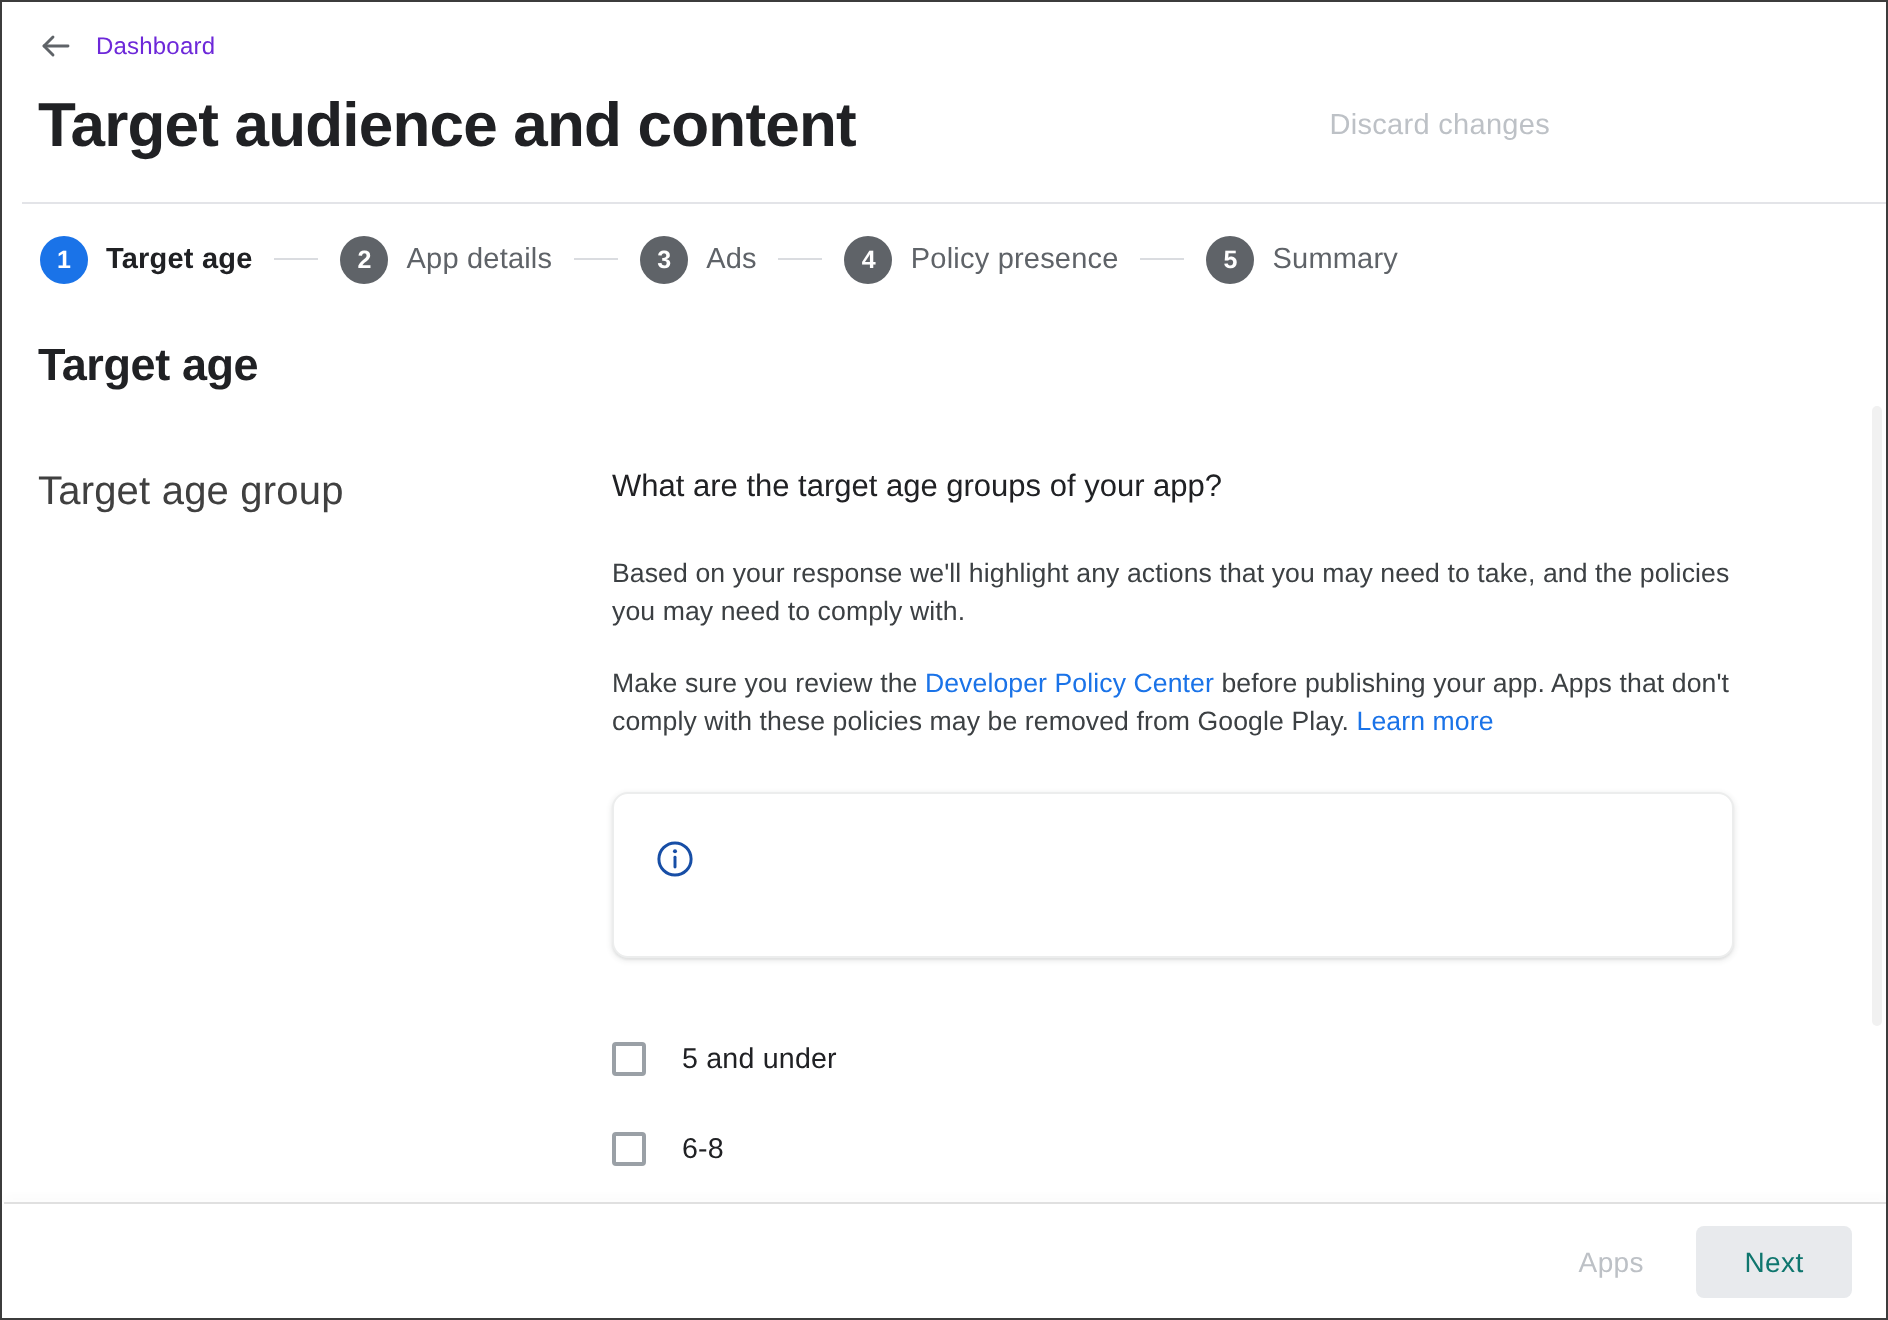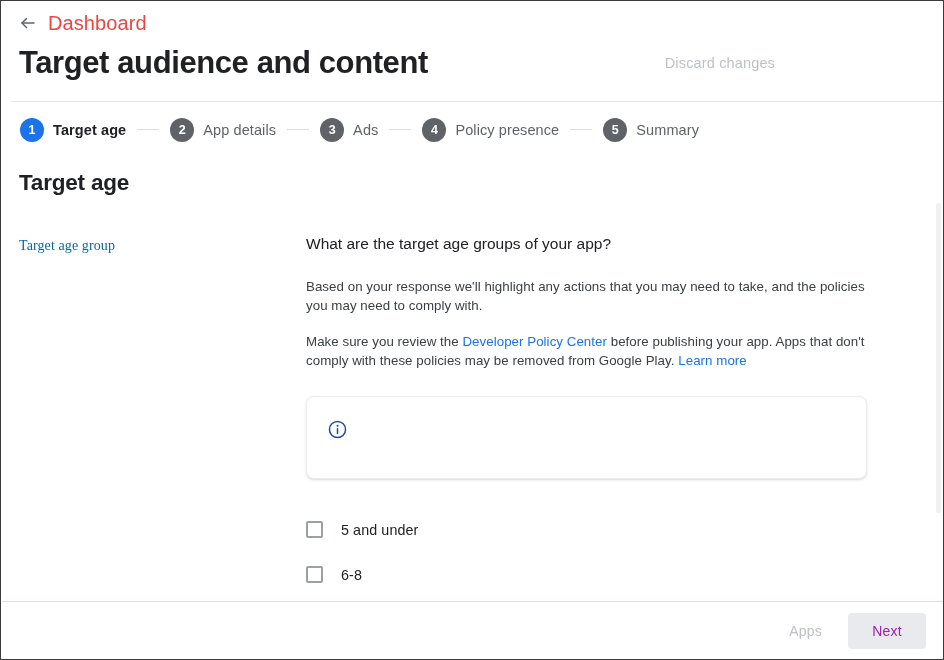--- a/index.html
+++ b/index.html
@@ -33,22 +33,22 @@
     height: 20px;
     cursor: pointer;
   }
   .back-arrow {
     display: block;
     width: 18px;
     height: 18px;
     color: #5f6368;
   }
   .breadcrumb-label {
-    font-size: 20px;
-    color: #ef4444;
+    font-size: 12px;
+    color: #6d28d9;
     letter-spacing: 0.1px;
     line-height: 18px;
   }
 
   
   .title-row {
     position: absolute;
     left: 0;
     top: 38px;
     width: 792px;
@@ -148,25 +148,24 @@
     top: 232px;
     width: 944px;
   }
   .col-left {
     position: absolute;
     left: 18px;
     top: 3px;
     width: 265px;
   }
   .field-label {
-    font-size: 14px;
-    color: #0369a1;
+    font-size: 20px;
+    color: #404040;
     letter-spacing: 0.1px;
     line-height: 20px;
-    font-family: Liberation Serif, serif;
   }
   .col-right {
     position: absolute;
     left: 305px;
     top: 0;
     width: 580px;
   }
 
   .question {
     font-size: 15.5px;
@@ -284,21 +283,21 @@
   .btn-filled {
     height: 36px;
     min-width: 78px;
     padding: 0 22px;
     border: none;
     background: #e8eaed;
     font-family: "Liberation Sans", sans-serif;
     font-size: 14px;
     font-weight: 500;
     letter-spacing: 0.2px;
-    color: #a21caf;
+    color: #0f766e;
     border-radius: 4px;
     cursor: default;
   }
 
   
   .scroll-track {
     position: absolute;
     right: 1px;
     top: 101px;
     width: 5px;

